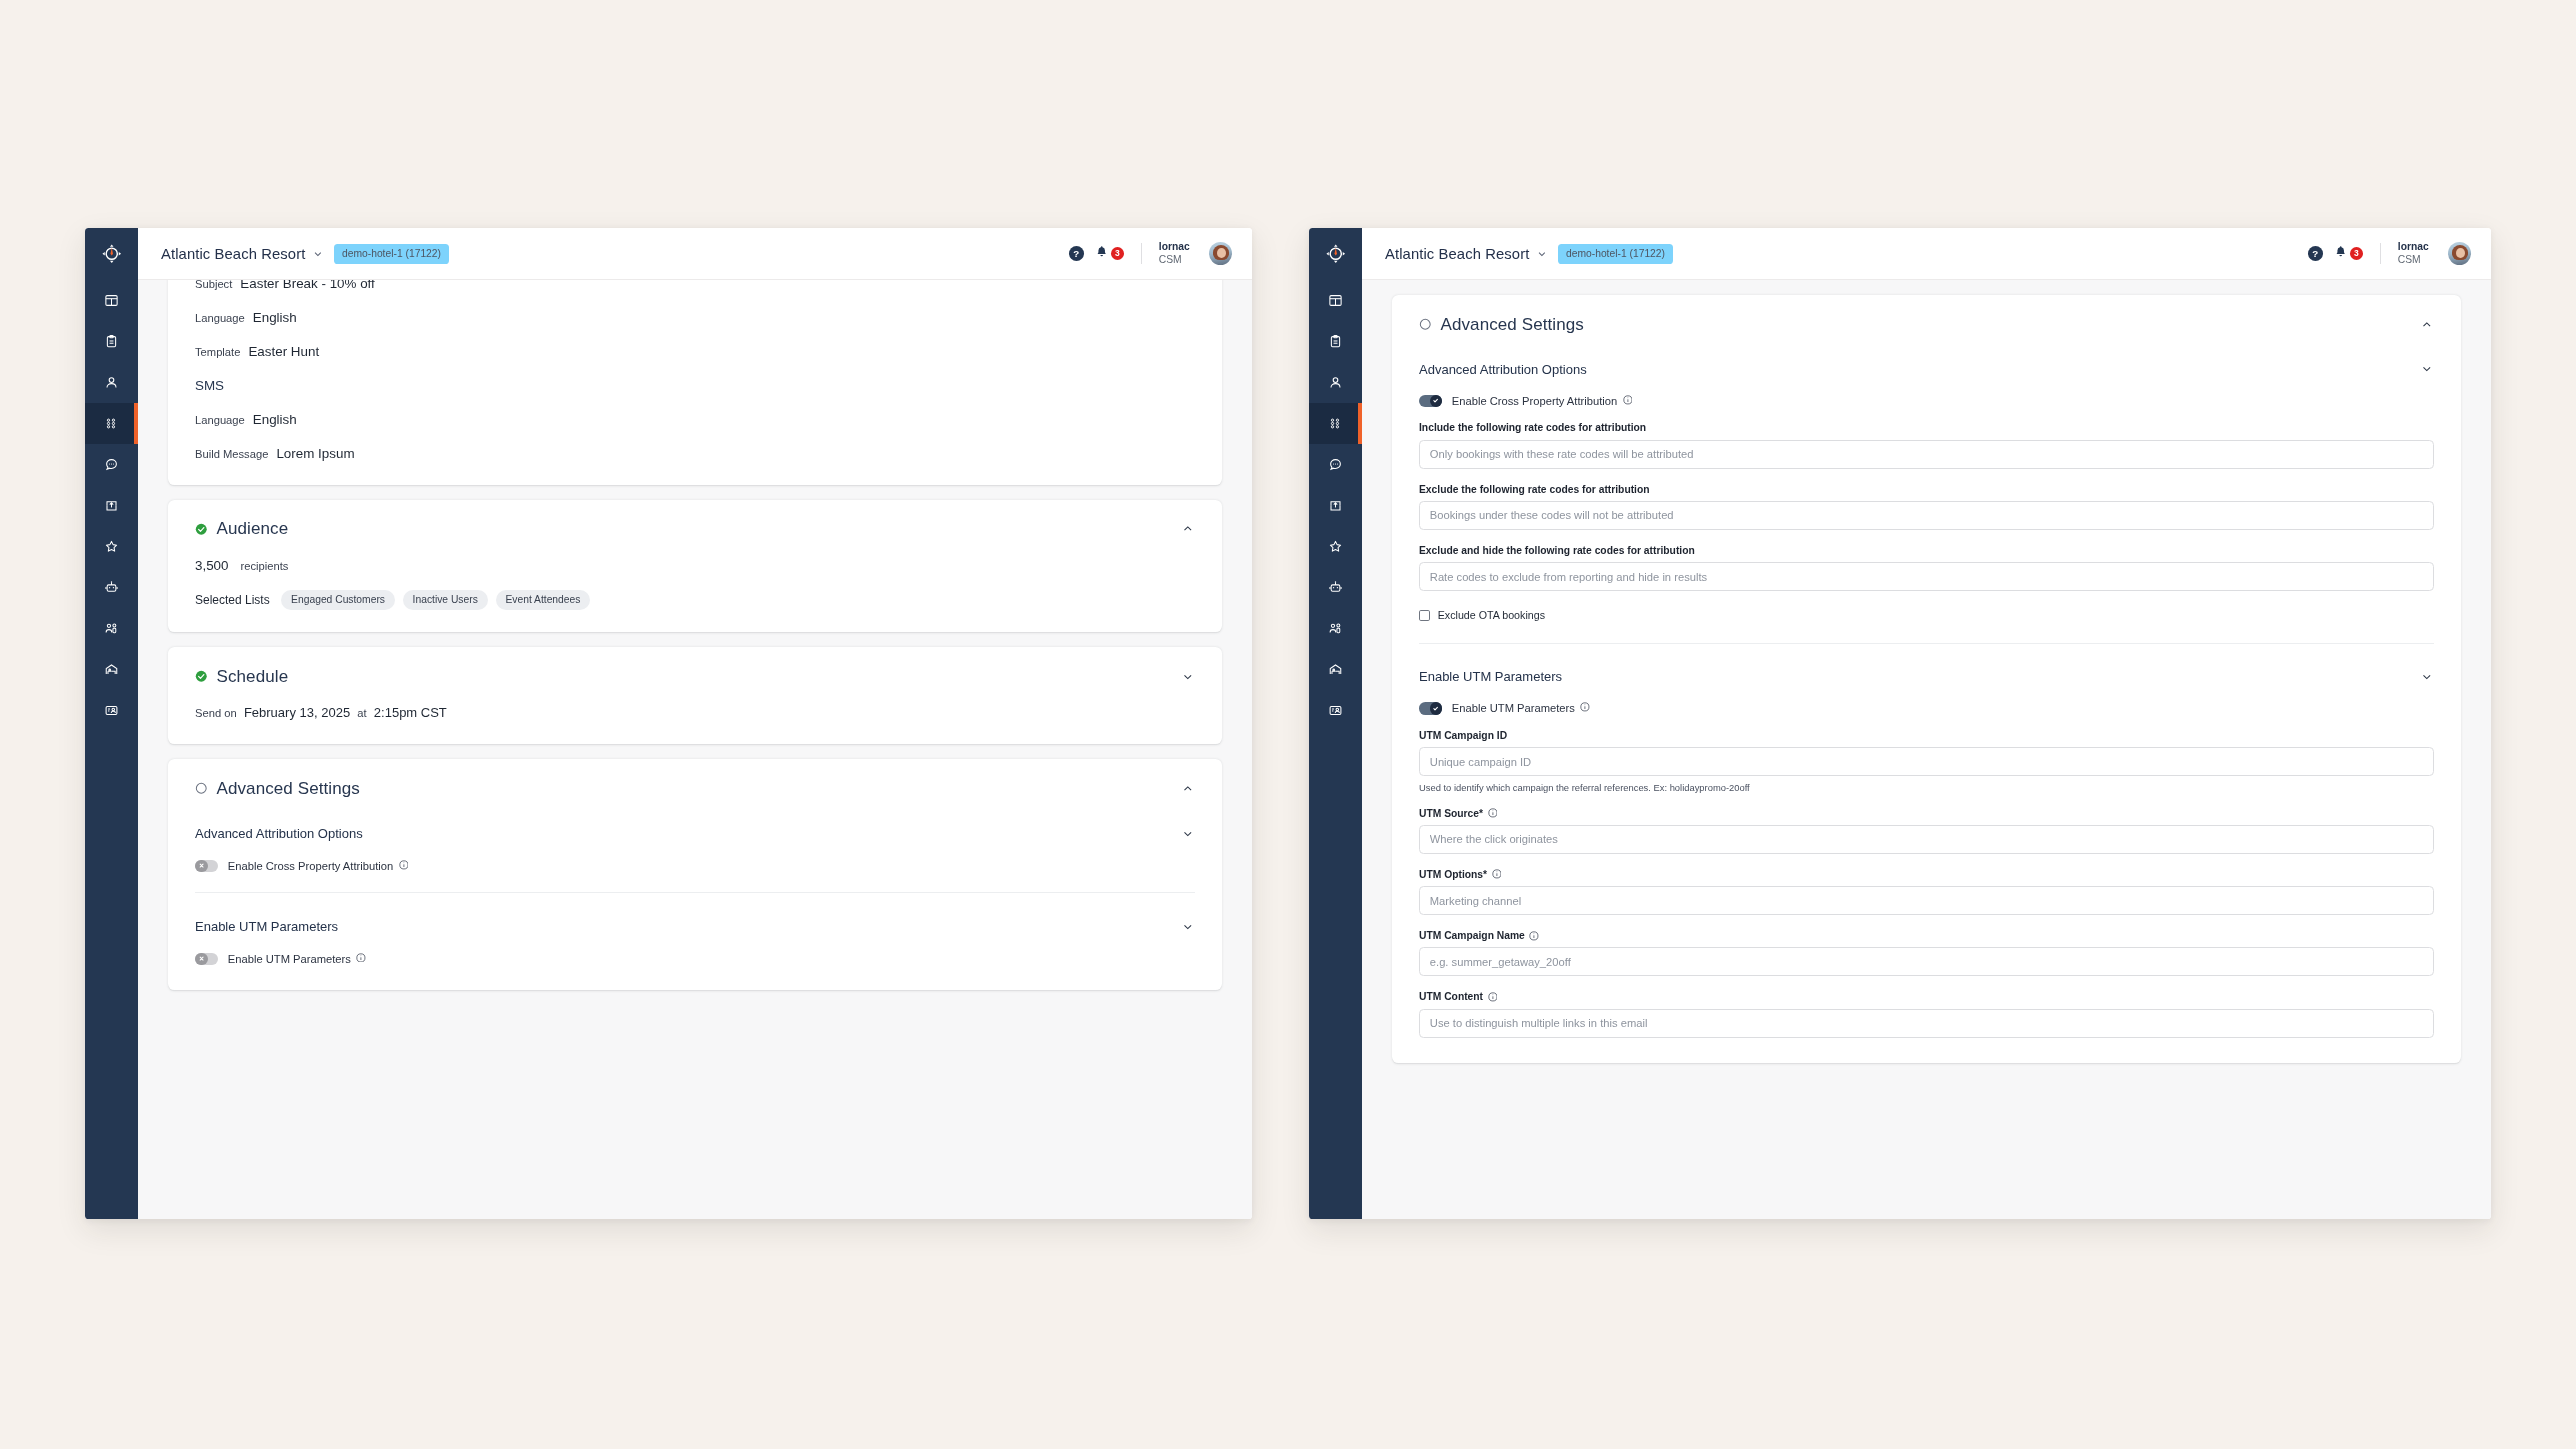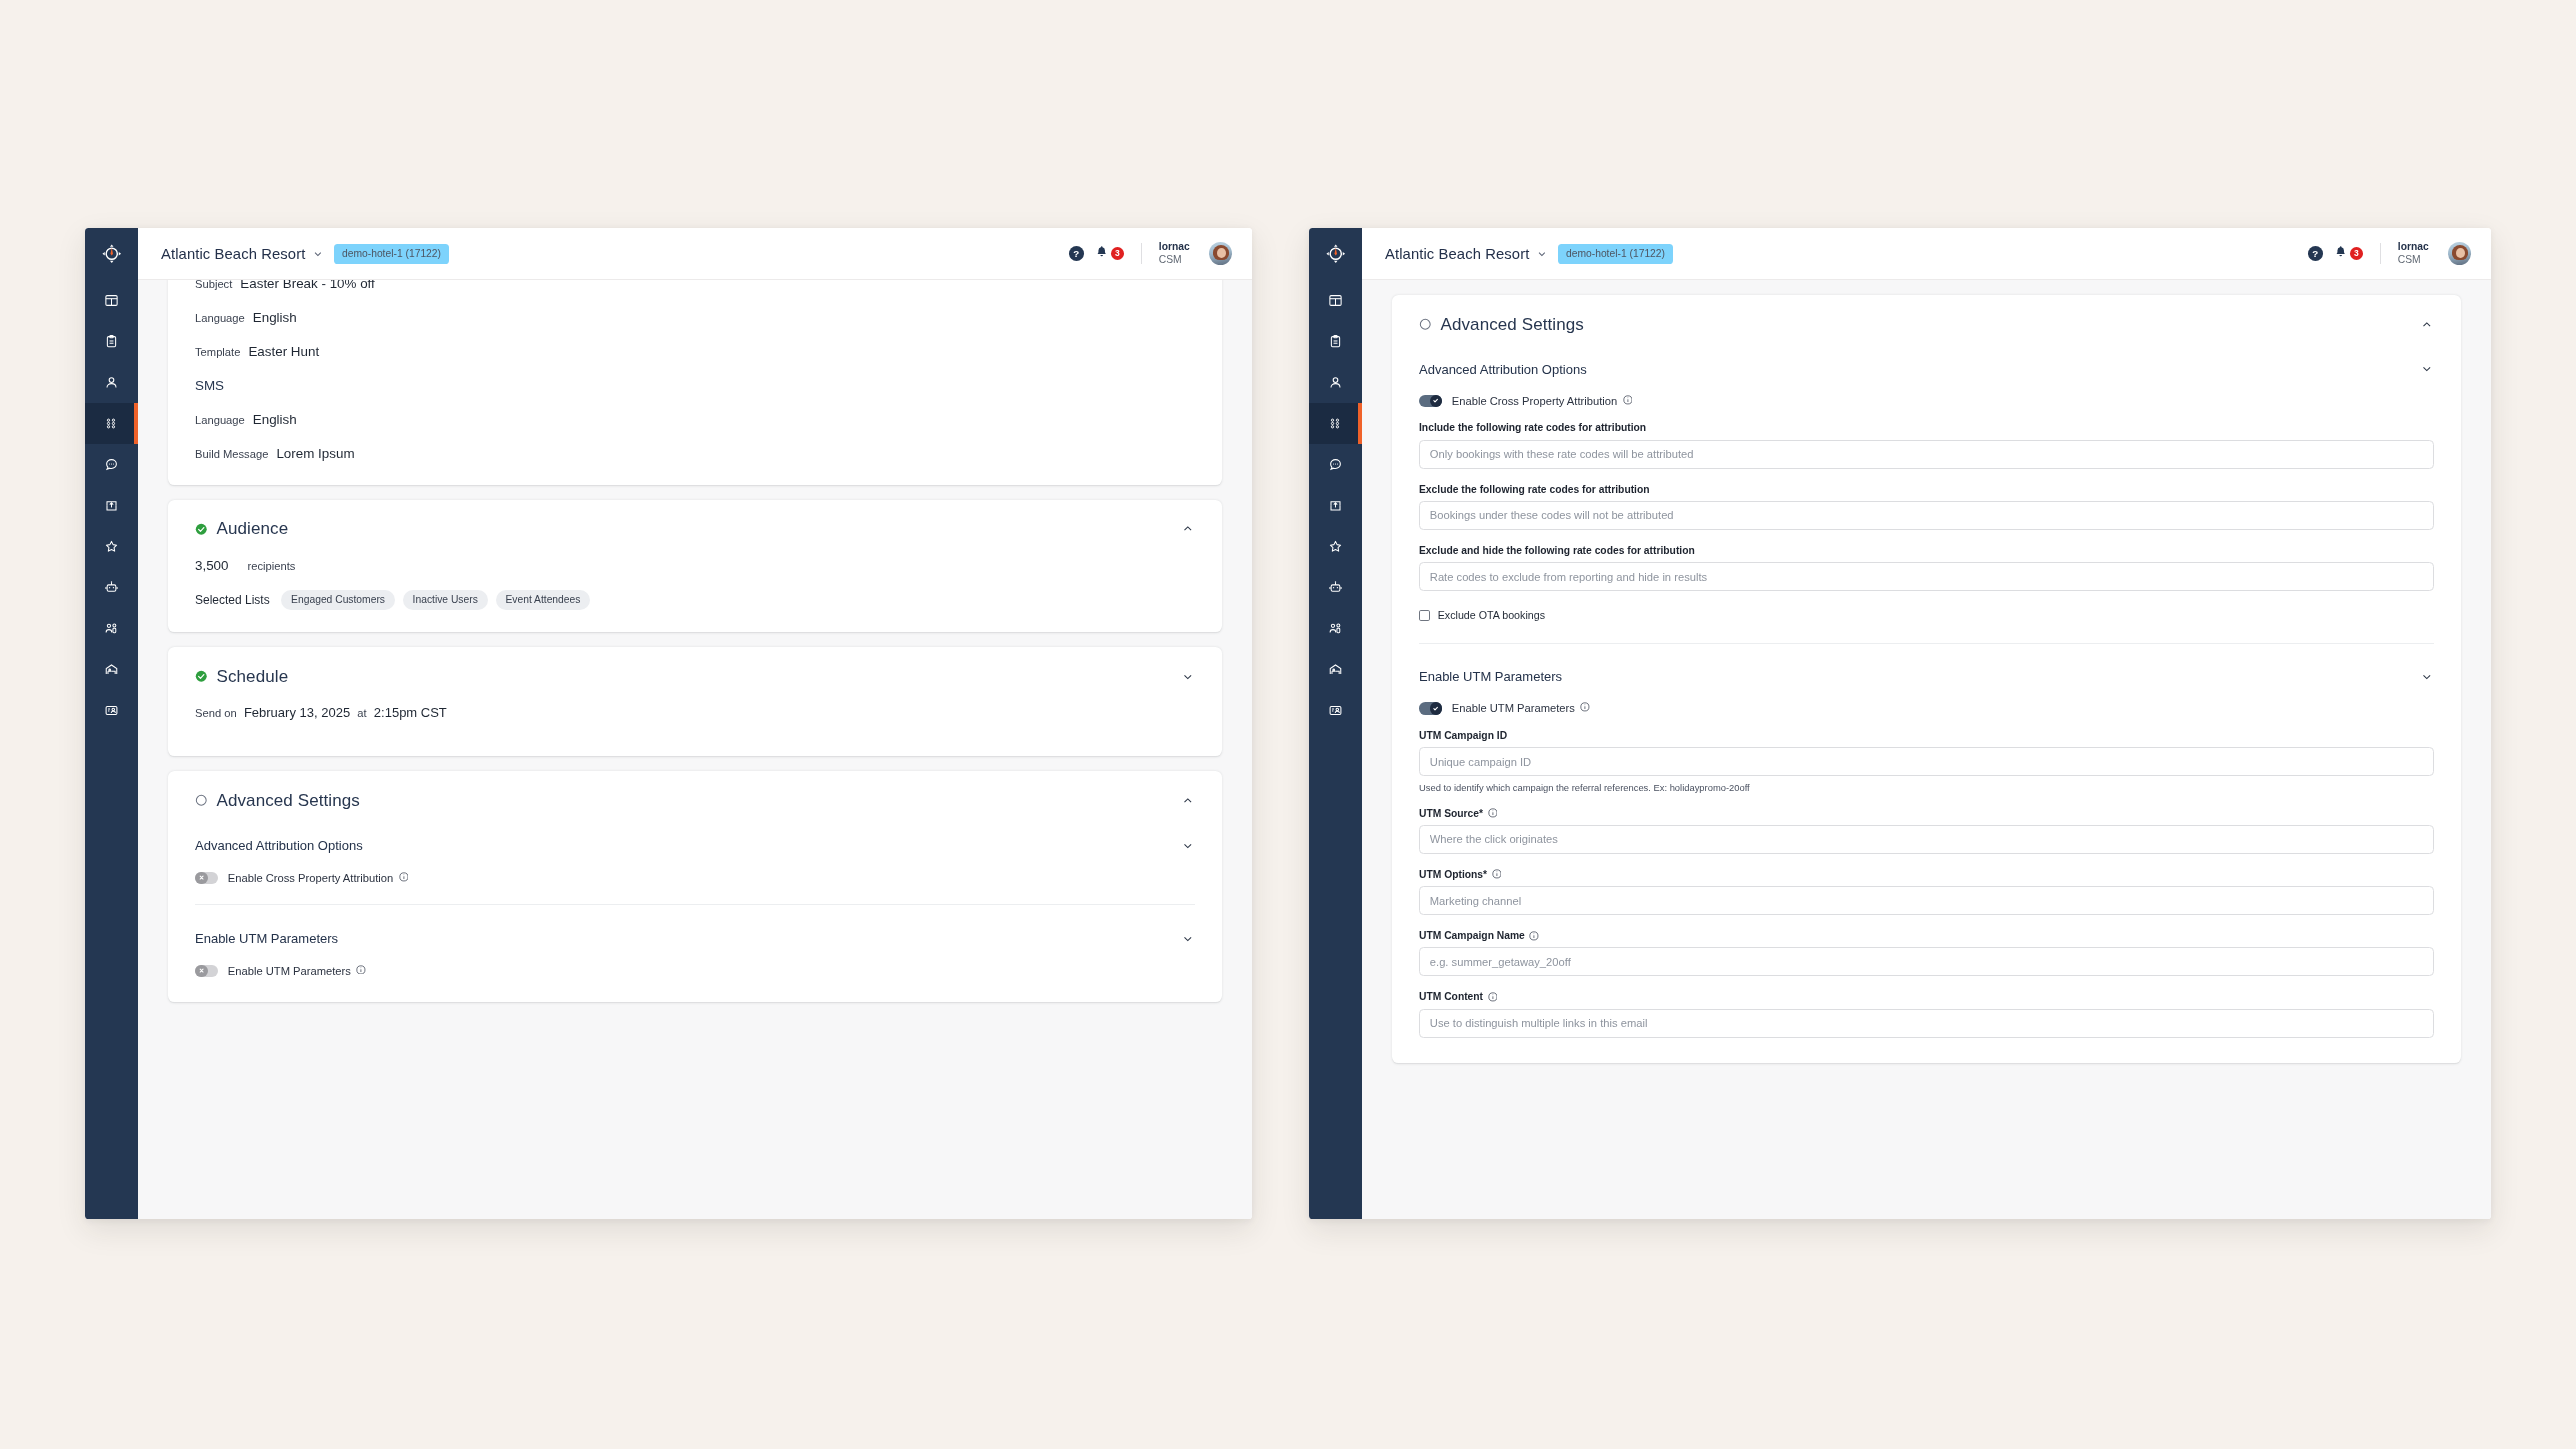--- a/index.html
+++ b/index.html
@@ -160,35 +160,35 @@
   .status-dot { margin-right: 9px; display: inline-flex; }
   .chev-btn {
     margin-left: auto;
     width: 23px; height: 23px;
     display: flex; align-items: center; justify-content: center;
     cursor: pointer;
   }
 
   
   .aud-count-row { padding: 17px 27px 0 27px; display: flex; align-items: baseline; }
-  .aud-count { font-size: 13.4px; color: #1f2733; margin-right: 19px; }
+  .aud-count { font-size: 13.4px; color: #1f2733; margin-right: 12px; }
   .aud-count-label { font-size: 11.2px; color: #3b4250; }
   .aud-lists-row { padding: 17px 27px 22.4px 27px; display: flex; align-items: center; }
   .aud-lists-label { font-size: 12px; color: #1f2733; margin-right: 11.6px; }
   .chip {
     background: #eceef1; color: #39414f;
     font-size: 10.3px;
     padding: 4.5px 9.8px;
     border-radius: 10.7px;
     margin-right: 8px;
     white-space: nowrap;
   }
 
   
-  .sched-row { padding: 17px 27px 36px 27px; display: flex; align-items: baseline; }
+  .sched-row { padding: 17px 27px 24px 27px; display: flex; align-items: baseline; }
   .sched-label { font-size: 11.2px; color: #3b4250; margin-right: 7.2px; }
   .sched-value { font-size: 13px; color: #1f2733; margin-right: 7.2px; }
   .sched-at { font-size: 11.2px; color: #3b4250; margin-right: 7.2px; }
 
   
   .sub-head {
     display: flex; align-items: center;
     padding: 22.4px 23px 0 27px;
   }
   .sub-title { font-size: 13px; color: #24324a; }

